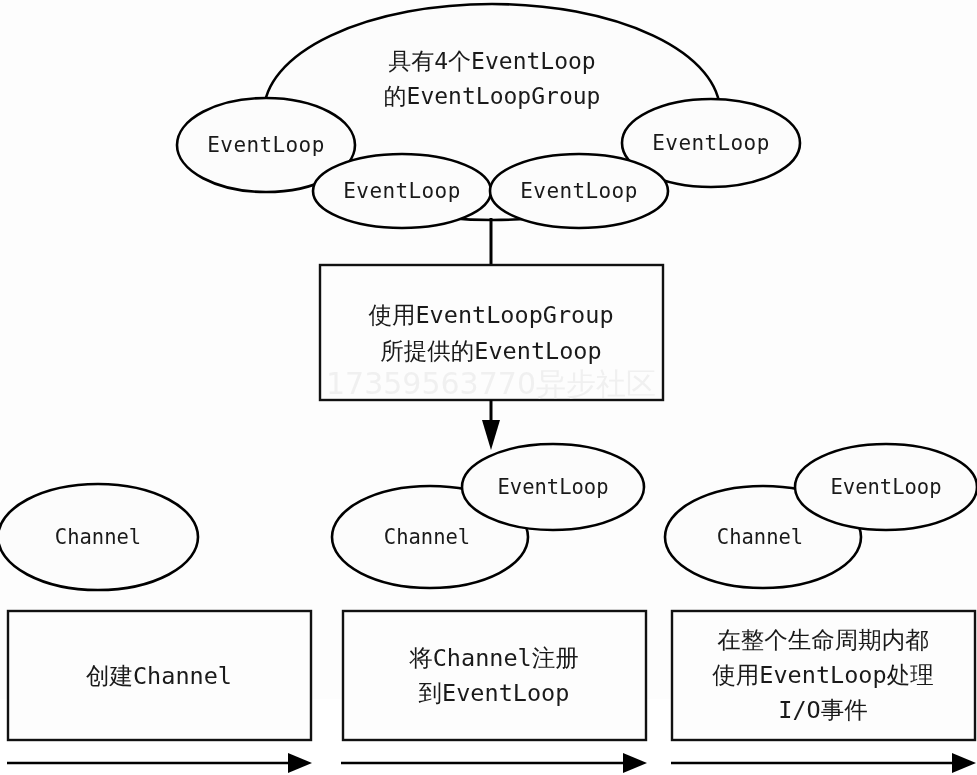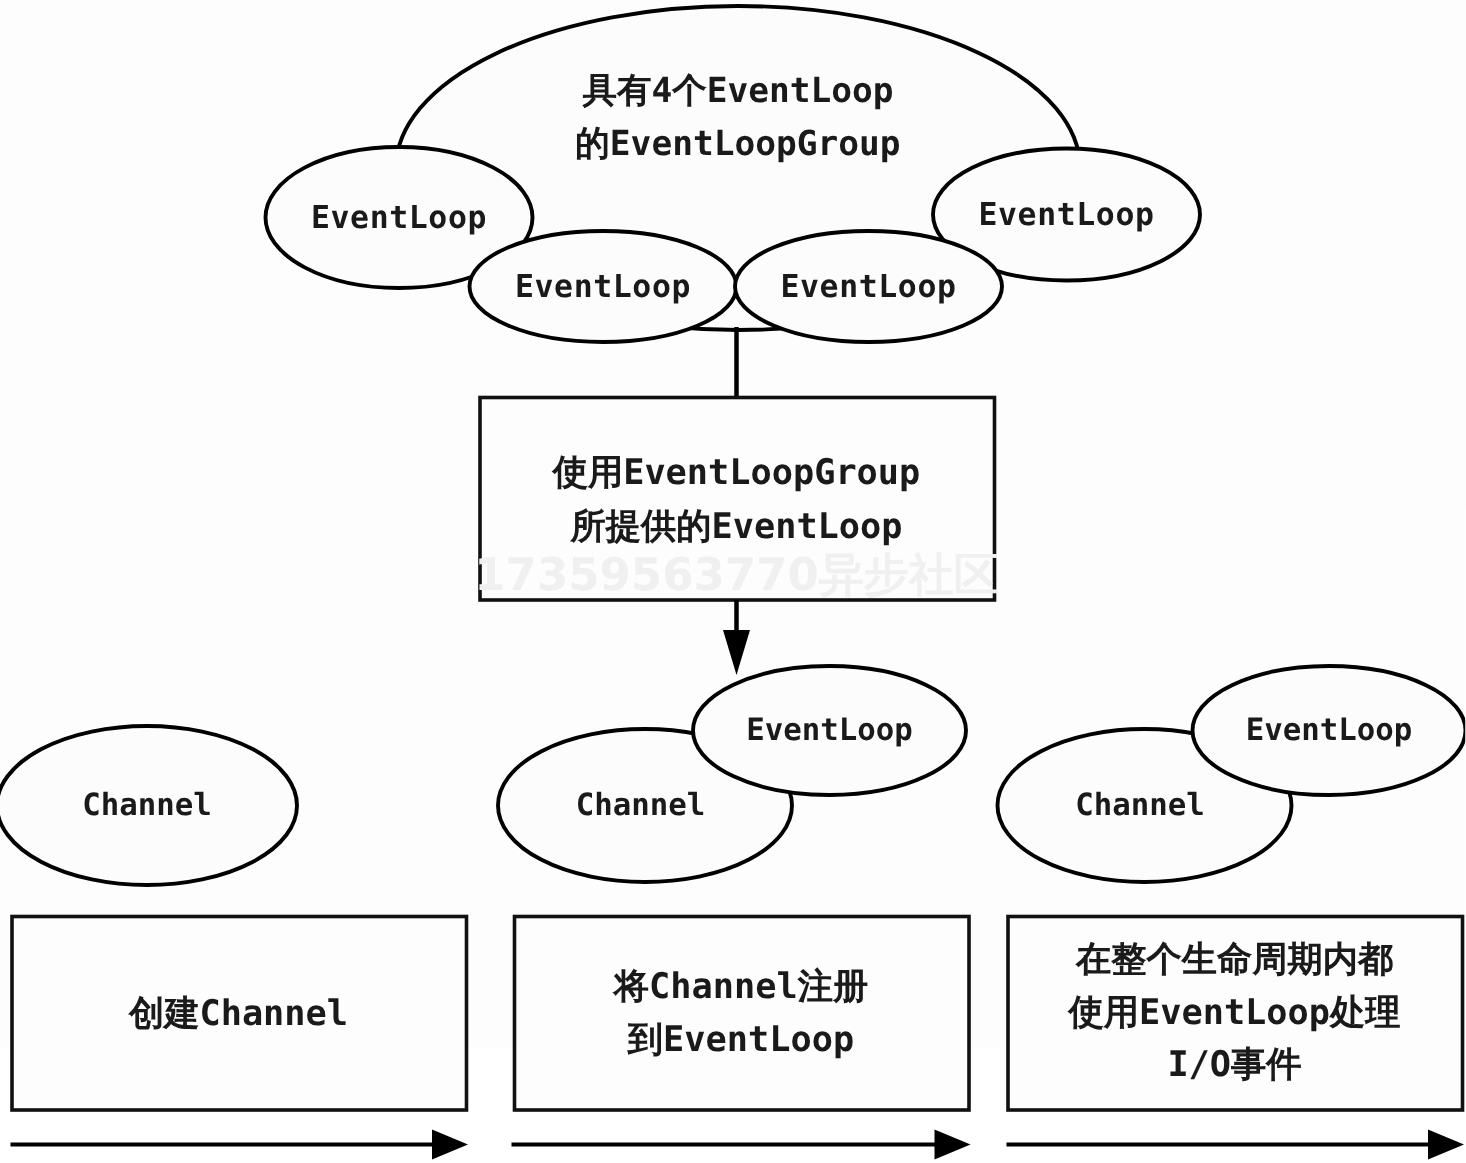--- a/index.html
+++ b/index.html
@@ -12,21 +12,20 @@
     width: 977px;
     height: 775px;
     overflow: hidden;
     font-family: "Liberation Serif", "DejaVu Serif", serif;
   }
   #diagram-root {
     position: relative;
     width: 977px;
     height: 699px;
     background: #fdfdfd;
-    font-weight: bold;
   }
   svg#diagram-canvas {
     position: absolute;
     top: 0;
     left: 0;
     width: 977px;
     height: 775px;
     display: block;
   }
   .shape-outline {

